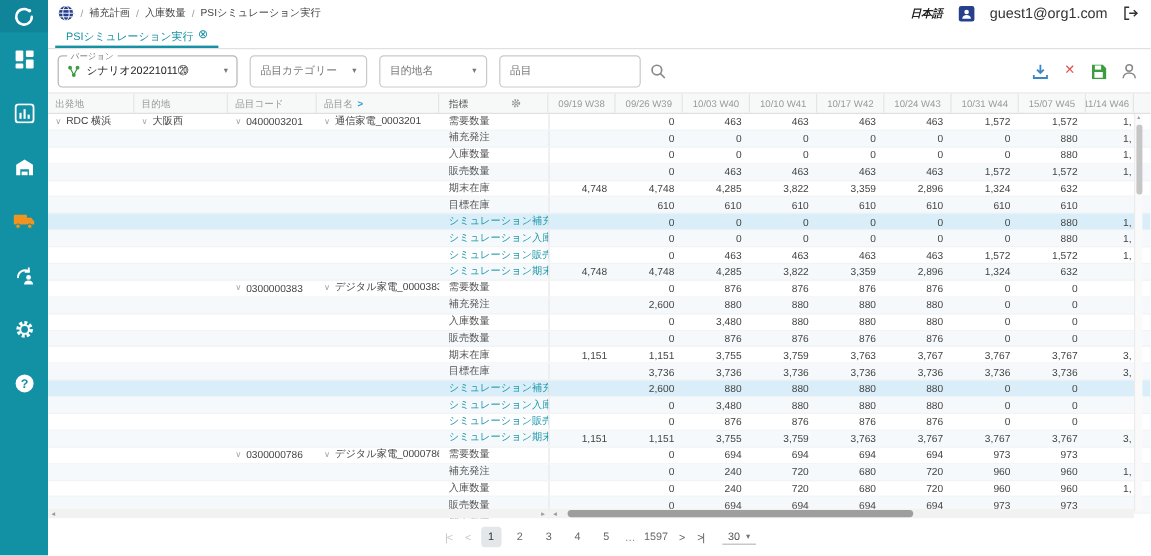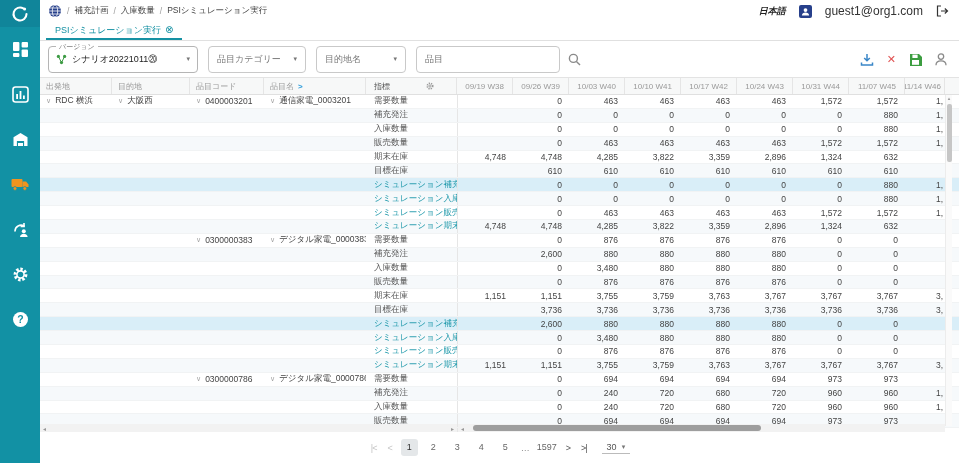--- a/index.html
+++ b/index.html
@@ -35,21 +35,21 @@
   
   .filterbar { height:36px; display:flex; align-items:center; padding:0 12px 0 8px; gap:10px; }
   .vfield { position:relative; border:1px solid #b5b5b5; border-radius:4px; height:27px; width:150px;
     display:flex; align-items:center; padding:0 7px; gap:5px; }
   .vfield .legend { position:absolute; top:-5px; left:7px; background:#fff; padding:0 3px; font-size:7px; color:#777; }
   .vfield .vval { font-size:9px; color:#222; white-space:nowrap; overflow:hidden; flex:1; }
   .dd-arrow { font-size:7px; color:#777; flex-shrink:0; }
   .fselect { border:1px solid #c9c9c9; border-radius:4px; height:27px; display:flex; align-items:center;
     justify-content:space-between; padding:0 8px; color:#777; font-size:9px; cursor:pointer; }
   .w-dest { width:90px; } .w-cat { width:98px; }
-  .finput { border:1px solid #c9c9c9; border-radius:4px; height:27px; width:144px; display:flex; align-items:center; padding:0 8px; }
+  .finput { border:1px solid #c9c9c9; border-radius:4px; height:27px; width:118px; display:flex; align-items:center; padding:0 8px; }
   .finput input { border:none; outline:none; width:100%; font-size:9px; color:#333;
     font-family:"Liberation Sans","DejaVu Sans",sans-serif; }
   .search-btn { margin-left:-2px; cursor:pointer; display:flex; align-items:center; }
   .actions { margin-left:auto; display:flex; align-items:center; gap:13px; }
   .act { cursor:pointer; display:flex; align-items:center; }
   .x-icon { color:#e05252; font-weight:bold; font-size:11px; line-height:11px; }
 
   
   .grid { position:relative; height:355px; border-top:1px solid #e3e3e3; width:100%; overflow:hidden; }
   .grid-header { display:flex; height:17px; background:#f7f8f8; border-bottom:1px solid #e0e0e0;
@@ -277,21 +277,21 @@
           </span>
         </div>
         <div class="dates-h">
             <div class="cell c-date">09/19 W38</div>
             <div class="cell c-date">09/26 W39</div>
             <div class="cell c-date">10/03 W40</div>
             <div class="cell c-date">10/10 W41</div>
             <div class="cell c-date">10/17 W42</div>
             <div class="cell c-date">10/24 W43</div>
             <div class="cell c-date">10/31 W44</div>
-            <div class="cell c-date">11/07 W45</div>
+            <div class="cell c-date">15/07 W45</div>
             <div class="cell c-date">11/14 W46</div>
           </div>
       </div>
 
       <div class="grid-body">
           <div class="grid-row">
             <div class="cell gcell c-origin">
               <span class="chev">∨</span>
               <span>RDC 横浜</span>
             </div>

